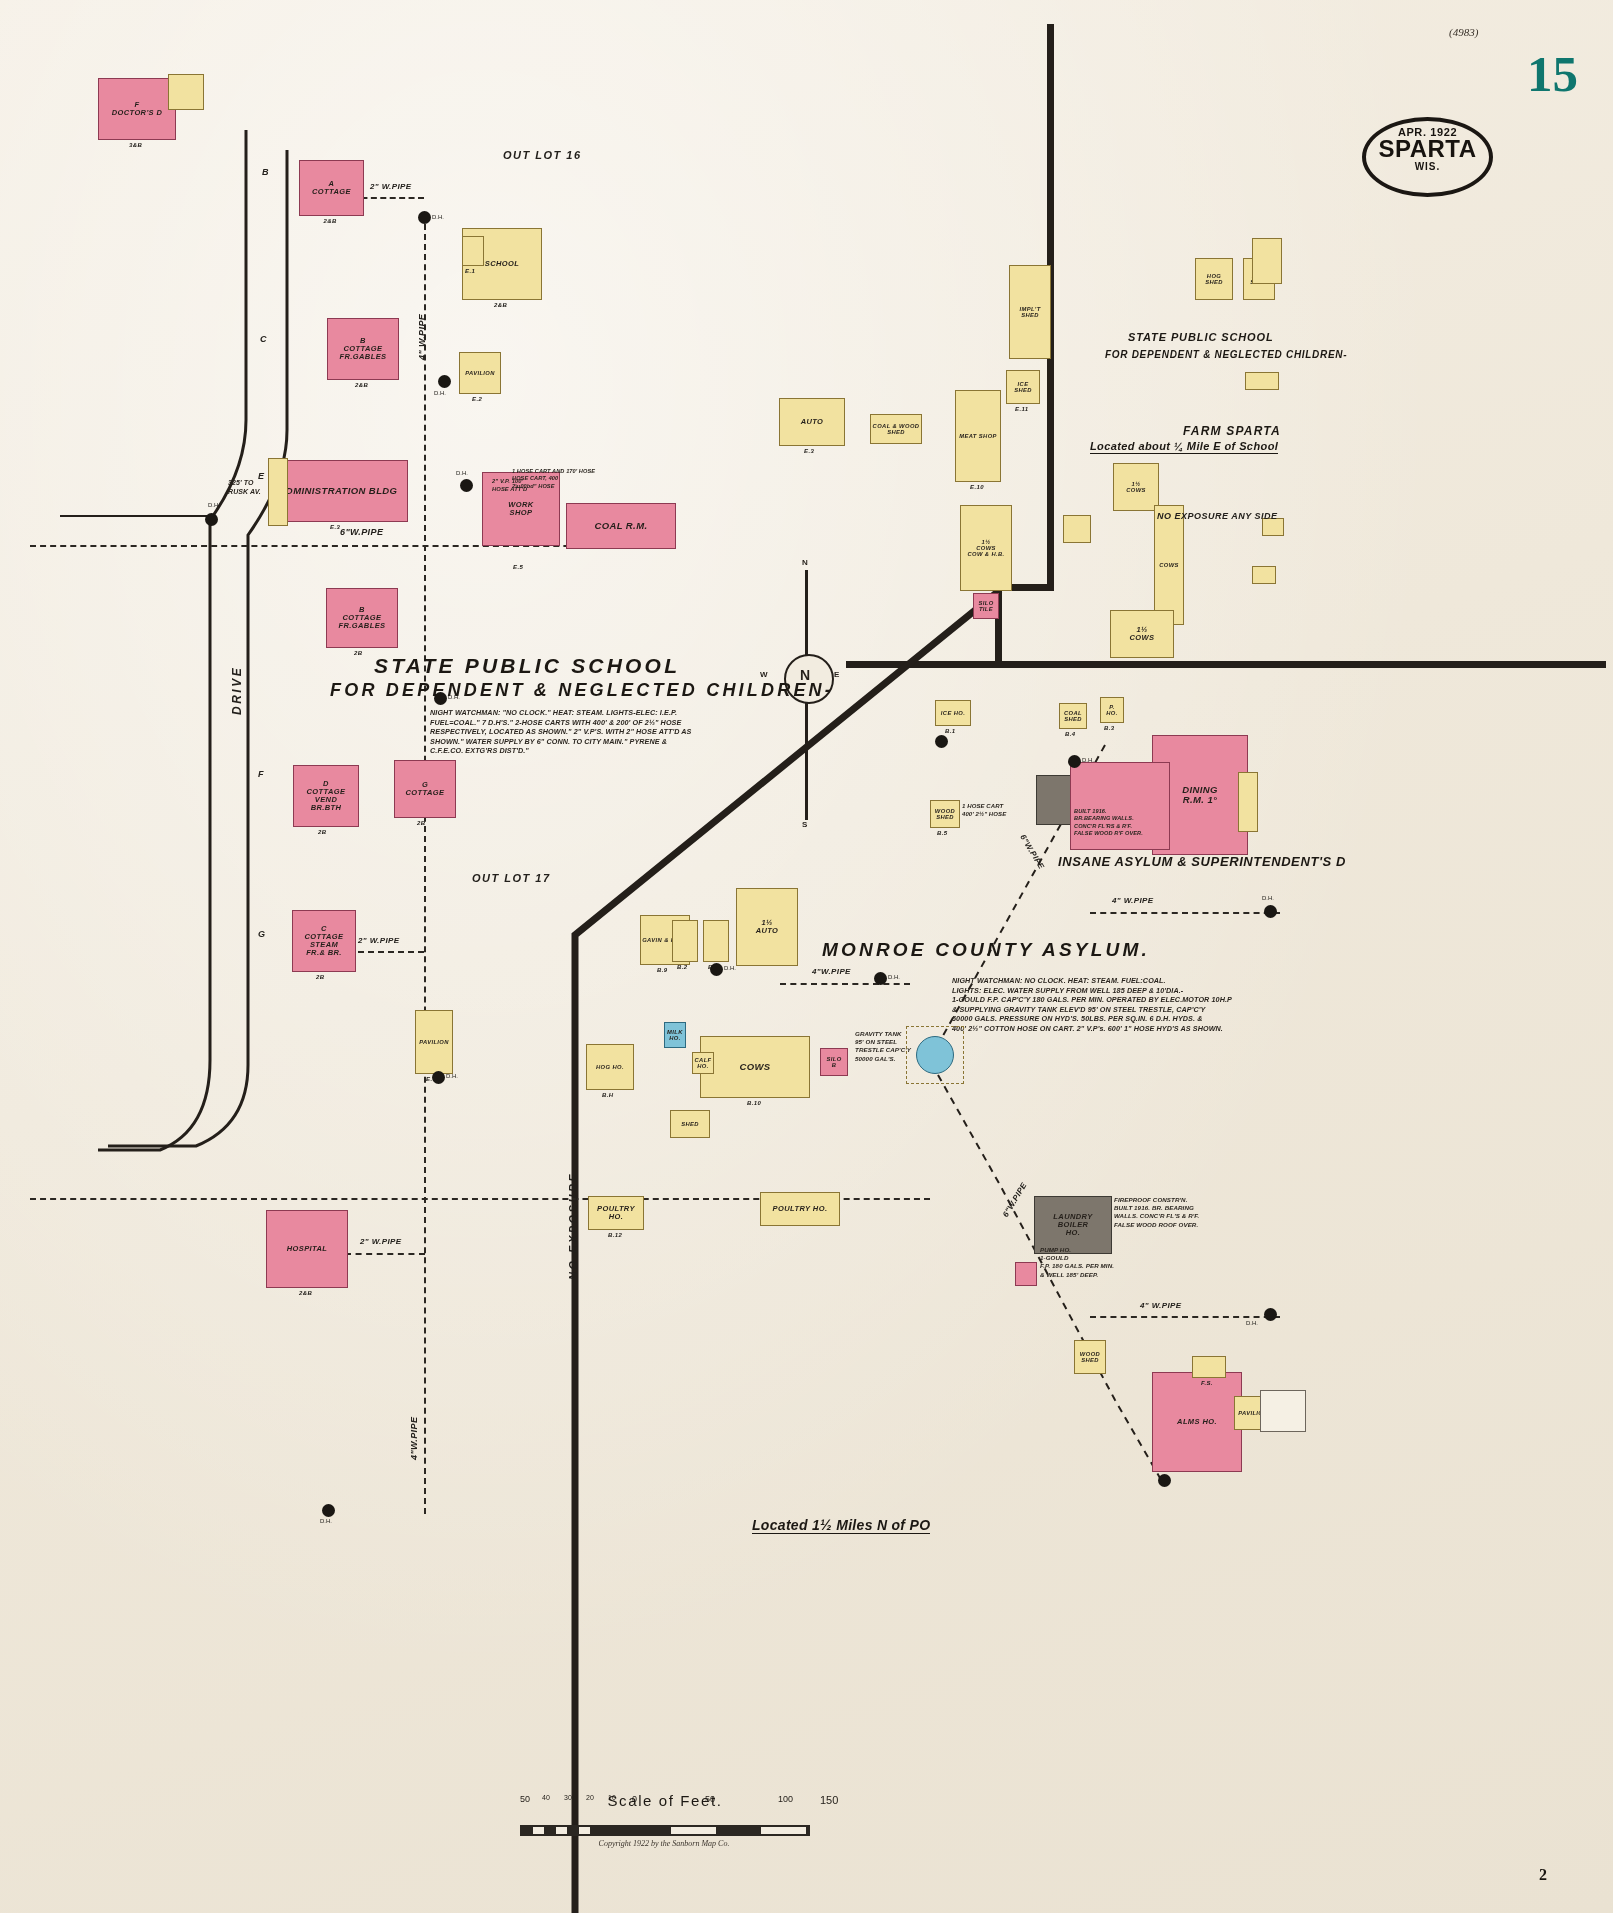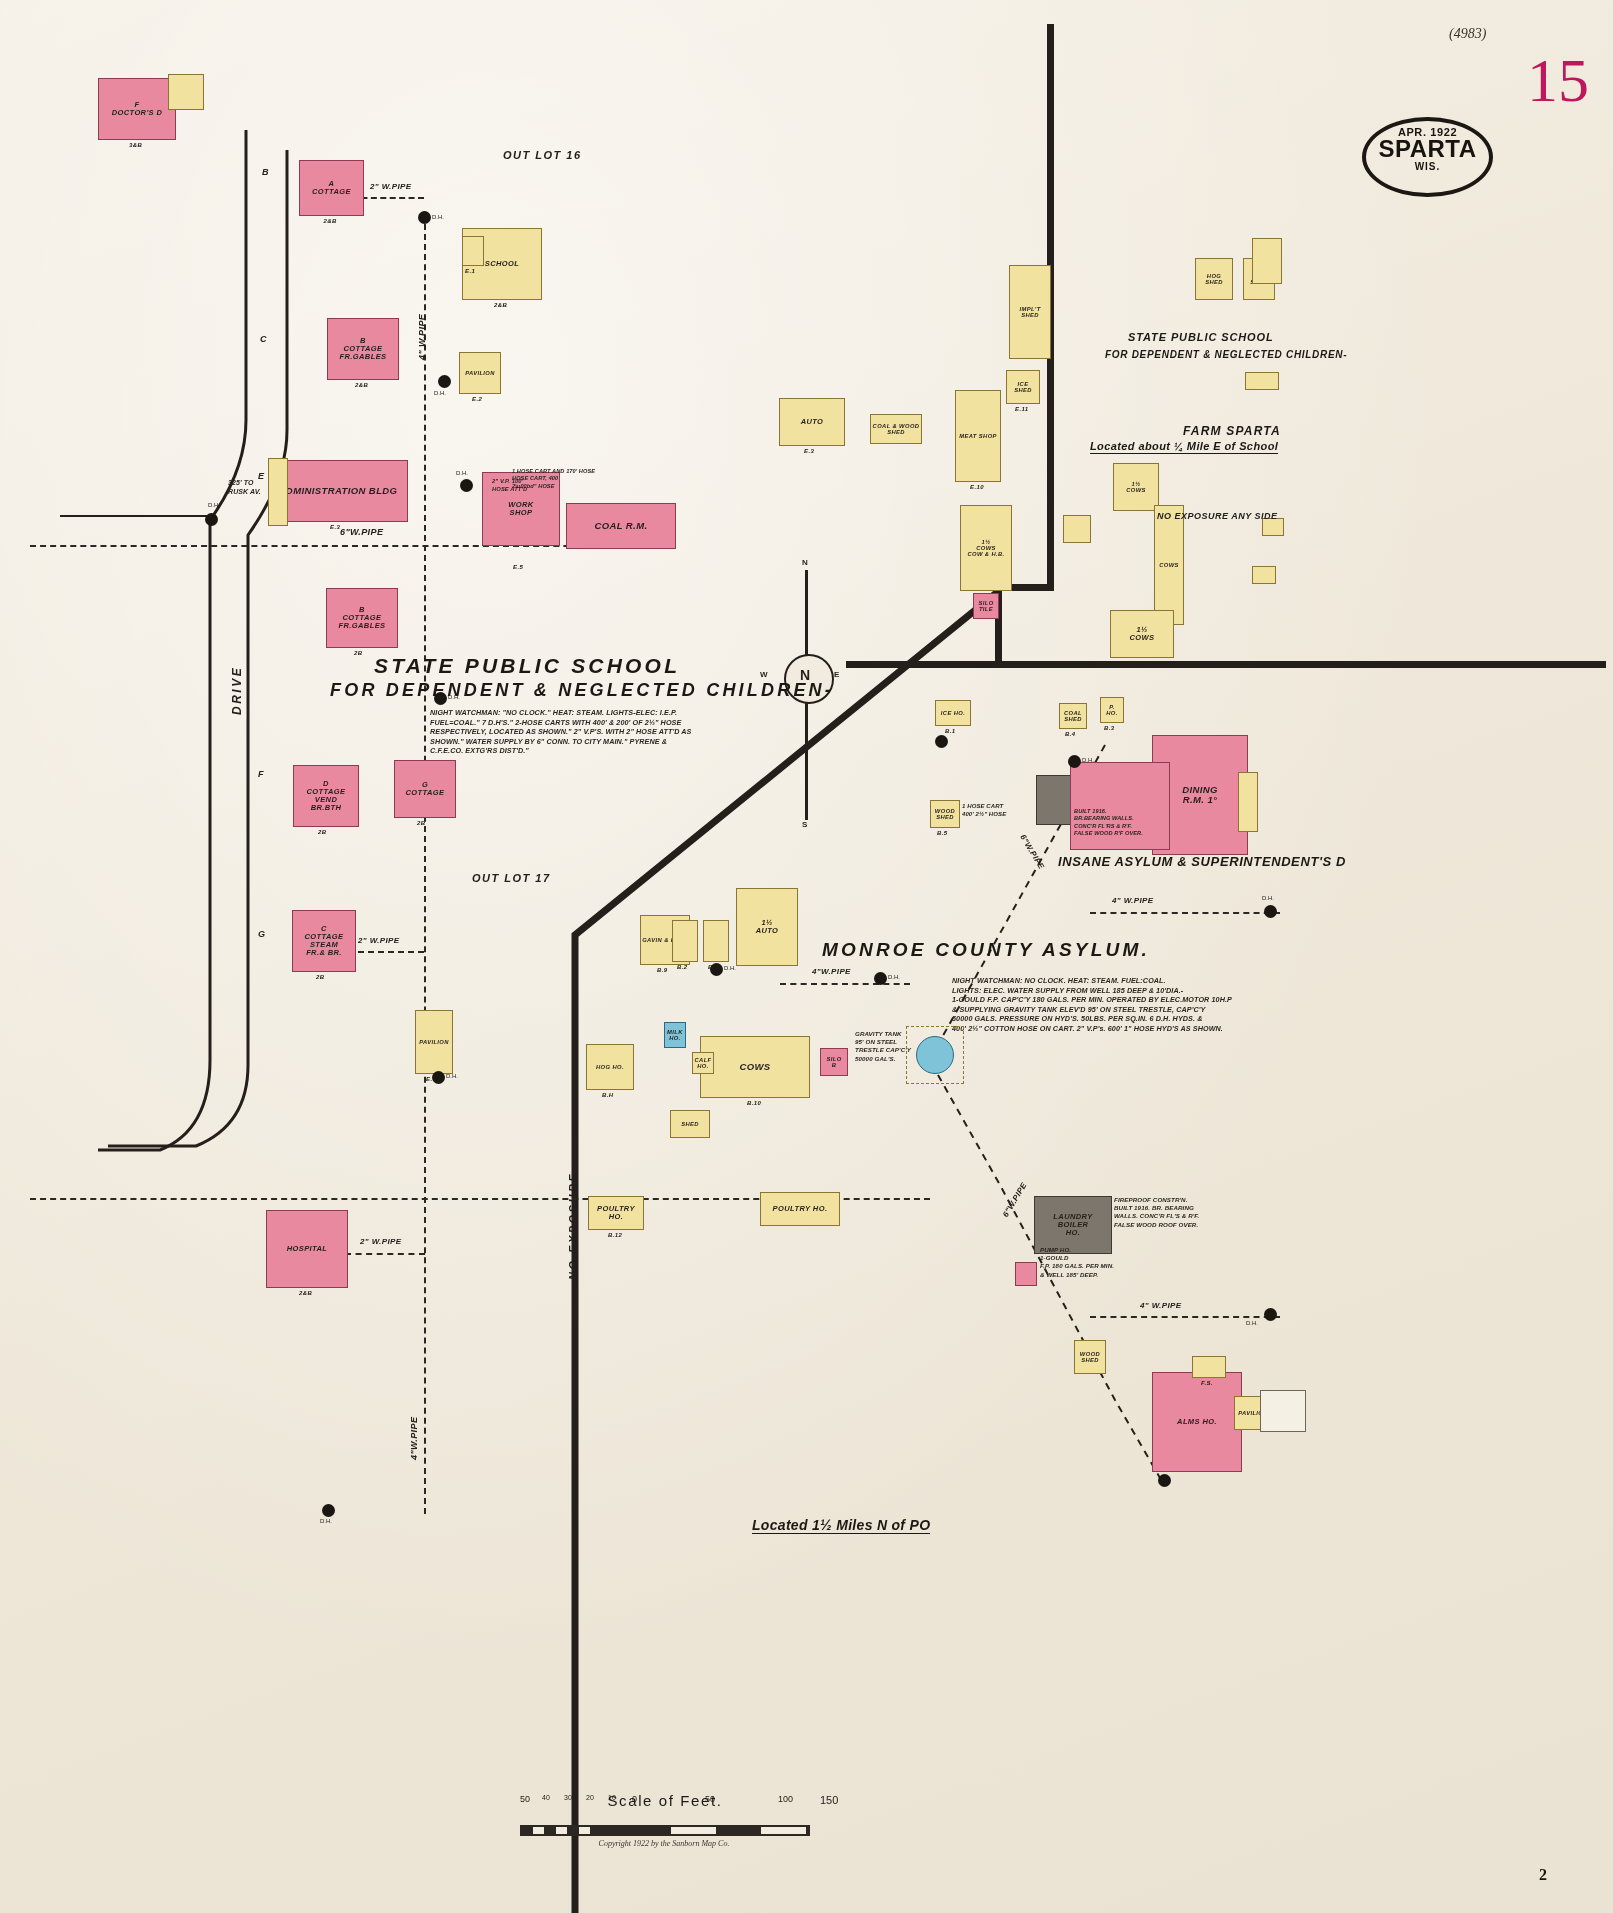--- a/index.html
+++ b/index.html
@@ -41,23 +41,23 @@
             font-weight:700;letter-spacing:3.2px;color:#1c1813;white-space:nowrap;}
   
   #cartouche{position:absolute;left:1362px;top:117px;width:123px;height:72px;
      border:4px solid #1b1713;border-radius:50%;text-align:center;}
   #cartouche .c1{font-size:11px;font-weight:700;letter-spacing:.6px;margin-top:5px;
      font-family:"Liberation Sans",sans-serif;color:#17130f;}
   #cartouche .c2{font-size:24px;font-weight:700;letter-spacing:.5px;line-height:.95;
      font-family:"Liberation Sans",sans-serif;color:#17130f;}
   #cartouche .c3{font-size:10px;font-weight:700;letter-spacing:1px;
      font-family:"Liberation Sans",sans-serif;color:#17130f;}
-  #sheetno{position:absolute;left:1527px;top:45px;font-size:62px;font-weight:400;
-     font-family:"Liberation Serif",serif;color:#be185d;}
-  #platecode{position:absolute;left:1449px;top:26px;font-size:14px;font-style:italic;
+  #sheetno{position:absolute;left:1527px;top:45px;font-size:51px;font-weight:700;
+     font-family:"Liberation Serif",serif;color:#0f766e;}
+  #platecode{position:absolute;left:1449px;top:26px;font-size:11px;font-style:italic;
      color:#3a332b;font-family:"Liberation Serif",serif;}
   #pagefoot{position:absolute;left:1539px;top:1866px;font-size:16px;font-weight:700;
      font-family:"Liberation Serif",serif;color:#18140f;}
   
   #scalewrap{position:absolute;left:520px;top:1792px;width:290px;}
   #scaletitle{font-size:15px;letter-spacing:1.6px;color:#1c1813;text-align:center;
      font-family:"Liberation Sans",sans-serif;}
   #scalebar{position:relative;height:9px;margin-top:16px;background:#2b2722;
      border:1px solid #2b2722;}
   #scalebar .w{position:absolute;top:1px;height:7px;background:#f2ece0;}

